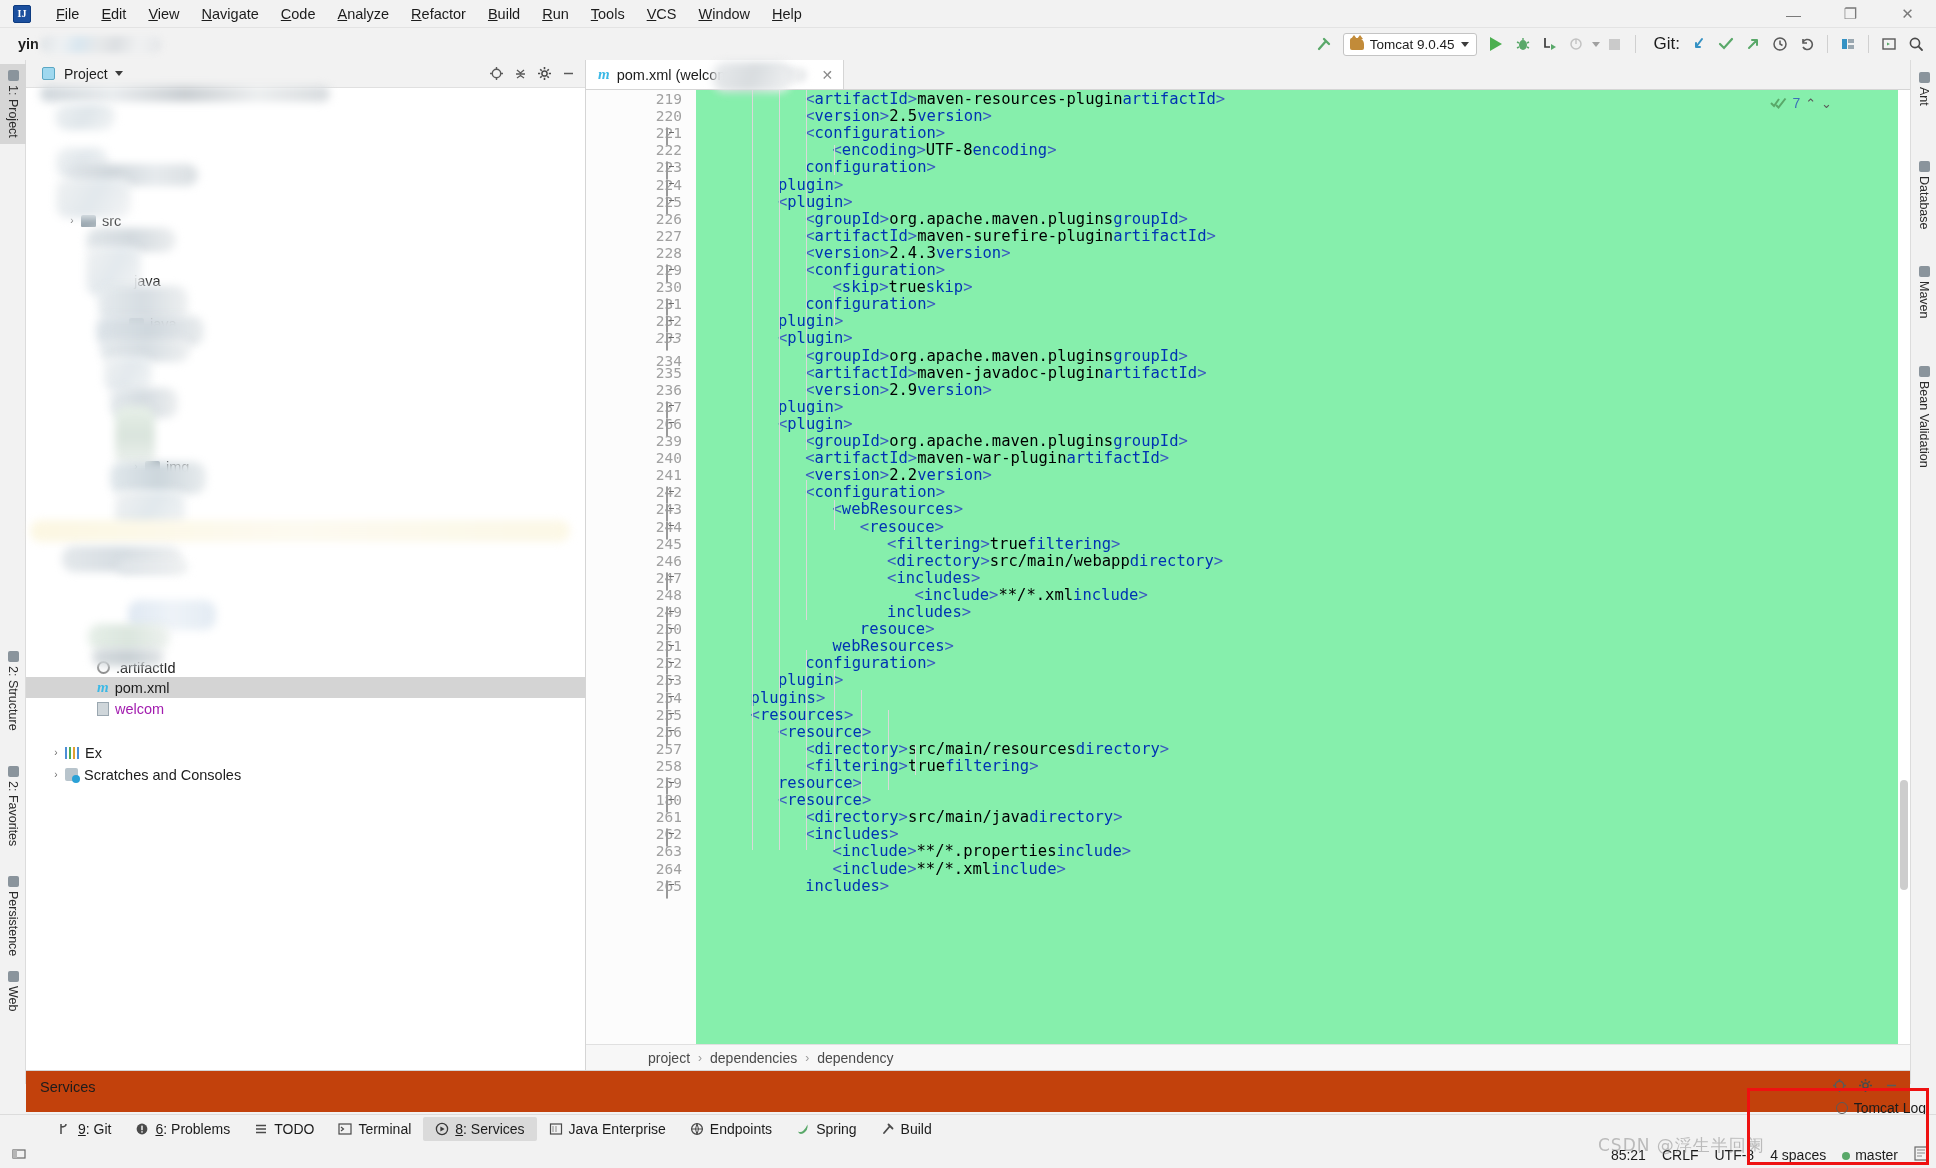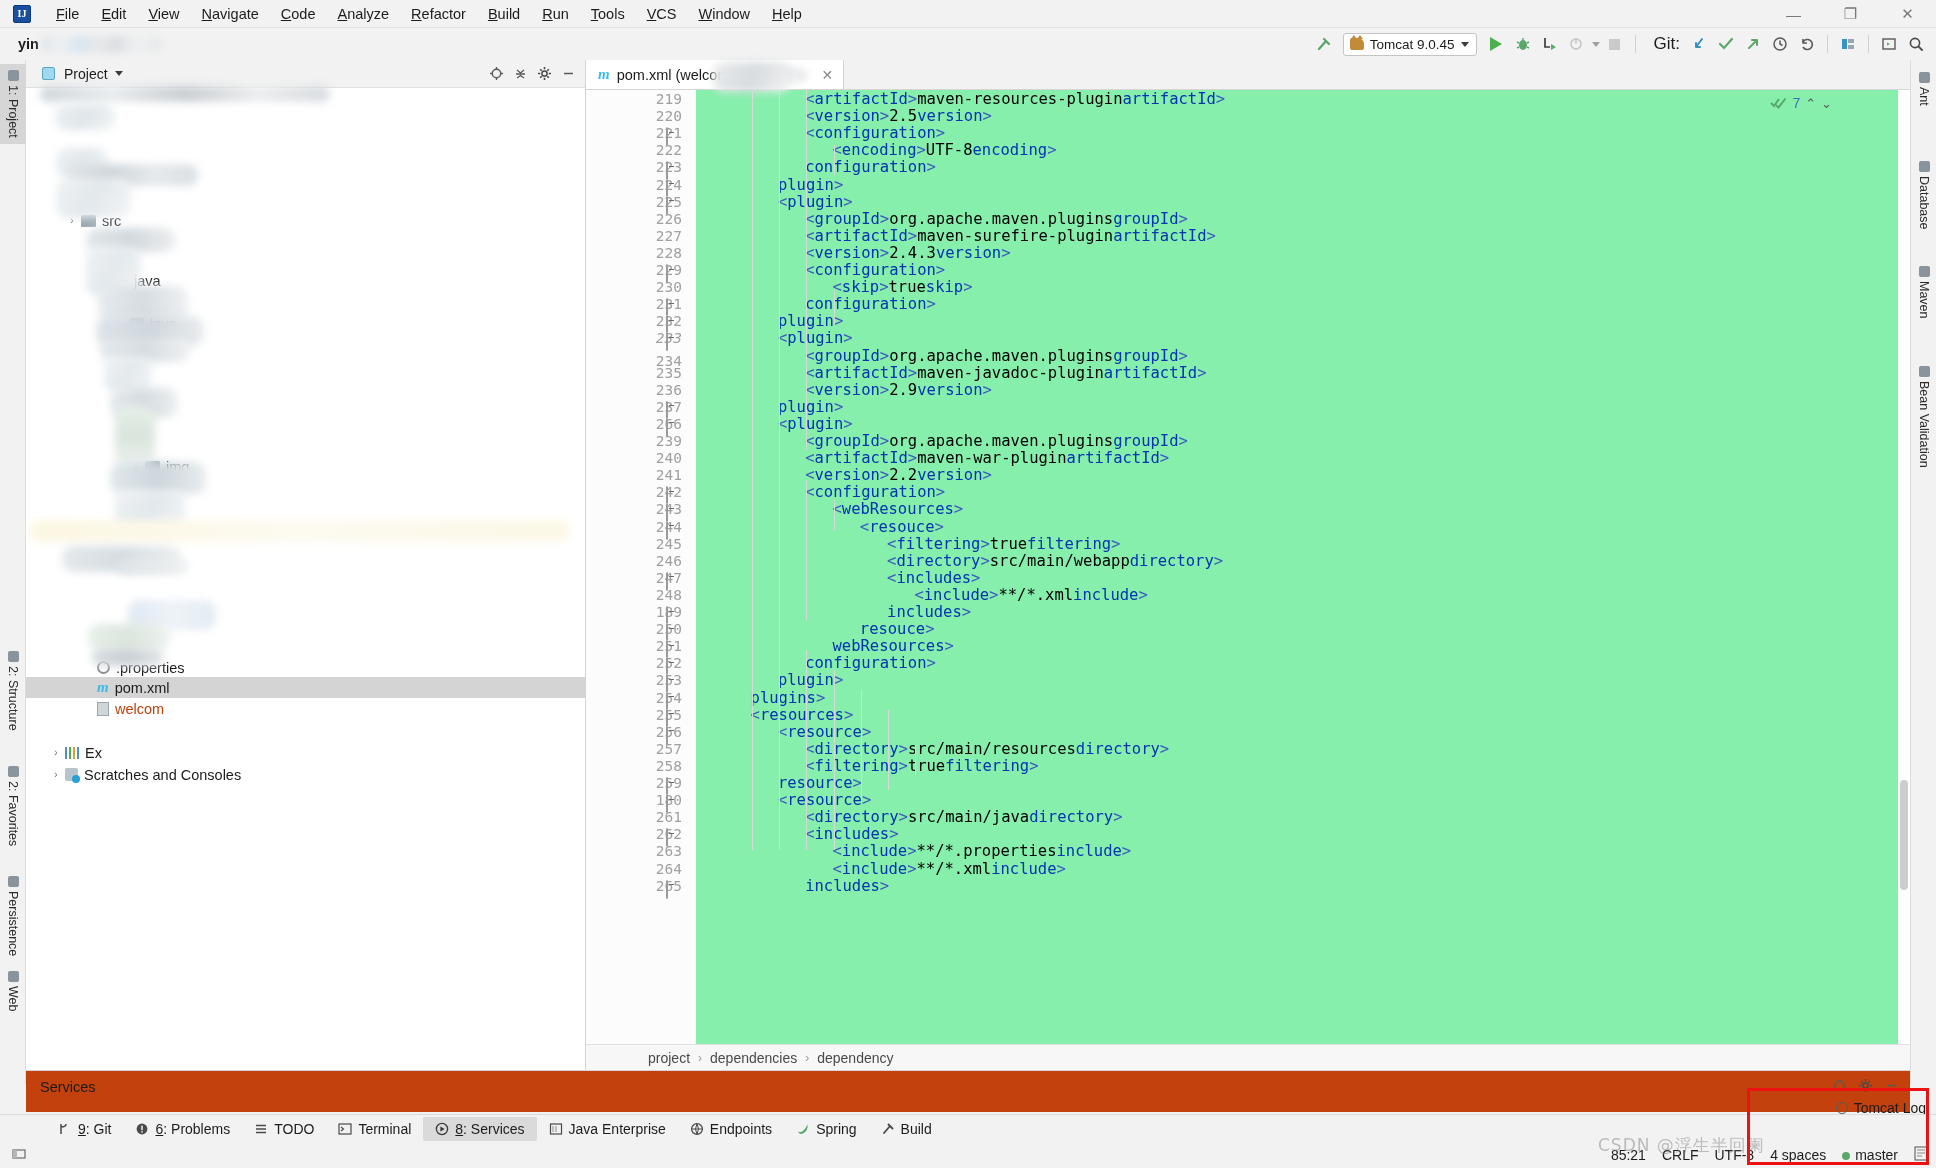--- a/index.html
+++ b/index.html
@@ -94,21 +94,21 @@
   .projhdr .lbl { font-size:14px; color:#1c1c1c; margin-left:9px; }
   .projhdr .tri { margin-left:7px; }
   .projhdr-icons { position:absolute; right:6px; display:flex; align-items:center; gap:2px; }
   .ph-ico { width:22px;height:22px;display:flex;align-items:center;justify-content:center;color:#5a5a5a;font-size:13px;}
 
   .tree { position:relative; height:982px; background:#fff; overflow:hidden; font-size:14.5px;}
   .trow { position:absolute; left:0; width:560px; height:21px; display:flex; align-items:center; white-space:nowrap; }
   .trow.selected { background:#d4d4d4; }
   .arrow { width:12px; height:12px; color:#6e6e6e; font-size:10px; display:inline-block; text-align:center; }
   .tlabel { color:#1c1c1c; font-size:14.5px; }
-  .tlabel.blue { color:#c2410c; }
+  .tlabel.blue { color:#a21caf; }
   .folder-ico { width:15px;height:12px;background:#9aa7b0;border-radius:2px 2px 1px 1px;display:inline-block;}
   .m-ico{ color:#3cb9e6; font-weight:bold; font-style:italic; font-size:15px; font-family:"Liberation Serif",serif;}
   .bars-ico{ display:inline-block; width:14px;height:12px;
      background:linear-gradient(90deg,#4c8fd6 0 2px,transparent 2px 4px,#4caf50 4px 6px,transparent 6px 8px,#e0a030 8px 10px,transparent 10px 12px,#4c8fd6 12px 14px);}
   .scratch-ico{ width:13px;height:13px;background:#b8c4cc;border-radius:2px;position:relative;display:inline-block;}
   .scratch-ico:after{content:"";position:absolute;right:-2px;bottom:-2px;width:8px;height:8px;border-radius:50%;background:#2aa1d6;}
   .gitig-ico{width:13px;height:13px;border-radius:50%;border:2px solid #8d8d8d;display:inline-block;position:relative;}
 
   
   .editorwrap { position:absolute; left:586px; top:60px; right:26px; height:1010px; background:#fff; }
@@ -407,21 +407,21 @@
           <span style="margin: 0px 6px 0px 3px; display: inline-flex; align-items: center;">
             <span class="folder-ico"></span>
           </span>
           <span class="tlabel">img</span>
         </div>
         <div class="trow" style="top: 569px;">
           <span class="arrow" style="margin-left: 56px;"></span>
           <span style="margin: 0px 6px 0px 3px; display: inline-flex; align-items: center;">
             <span class="gitig-ico"></span>
           </span>
-          <span class="tlabel">.properties</span>
+          <span class="tlabel">.artifactId</span>
         </div>
         <div class="trow selected" style="top: 589px;">
           <span class="arrow" style="margin-left: 56px;"></span>
           <span class="m-ico" style="margin: 0px 6px 0px 3px; display: inline-flex; align-items: center;">m</span>
           <span class="tlabel">pom.xml</span>
         </div>
         <div class="trow" style="top: 610px;">
           <span class="arrow" style="margin-left: 56px;"></span>
           <span style="margin: 0px 6px 0px 3px; display: inline-flex; align-items: center;">
             <span style="width:12px;height:14px;background:#cfd6da;border:1px solid #9aa7b0;display:block;"></span>
@@ -494,21 +494,21 @@
           <div class="foldmark" style="top: 397.3px;"><span class="foldbox"></span></div>
           <div class="lnum" style="top: 411.4px;">243</div>
           <div class="foldmark" style="top: 414.4px;"><span class="foldbox"></span></div>
           <div class="lnum" style="top: 428.5px;">244</div>
           <div class="foldmark" style="top: 431.5px;"><span class="foldbox"></span></div>
           <div class="lnum" style="top: 445.6px;">245</div>
           <div class="lnum" style="top: 462.7px;">246</div>
           <div class="lnum" style="top: 479.8px;">247</div>
           <div class="foldmark" style="top: 482.8px;"><span class="foldbox"></span></div>
           <div class="lnum" style="top: 496.9px;">248</div>
-          <div class="lnum" style="top: 514px;">189</div>
+          <div class="lnum" style="top: 514px;">249</div>
           <div class="foldmark" style="top: 517px;"><span class="foldbox"></span></div>
           <div class="lnum" style="top: 531.1px;">250</div>
           <div class="foldmark" style="top: 534.1px;"><span class="foldbox"></span></div>
           <div class="lnum" style="top: 548.2px;">251</div>
           <div class="foldmark" style="top: 551.2px;"><span class="foldbox"></span></div>
           <div class="lnum" style="top: 565.3px;">252</div>
           <div class="foldmark" style="top: 568.3px;"><span class="foldbox"></span></div>
           <div class="lnum" style="top: 582.4px;">253</div>
           <div class="foldmark" style="top: 585.4px;"><span class="foldbox"></span></div>
           <div class="lnum" style="top: 599.5px;">254</div>

